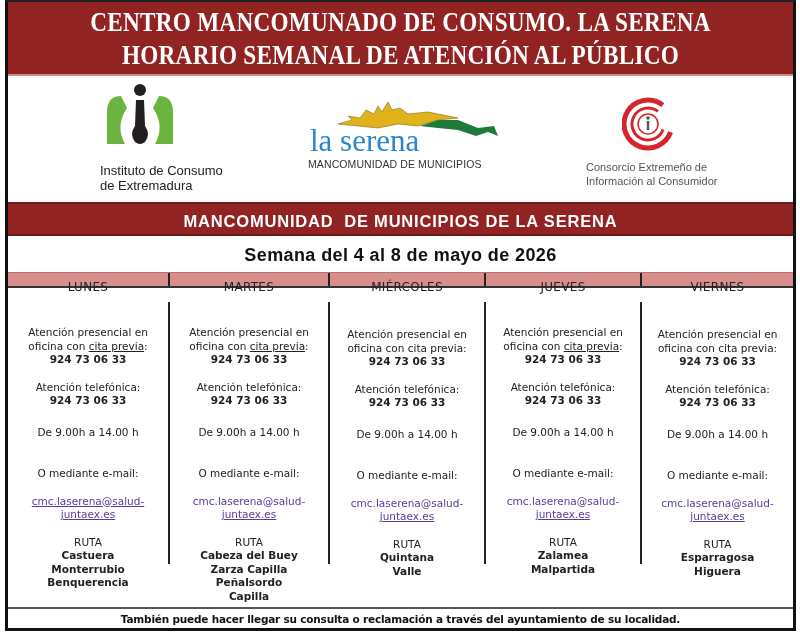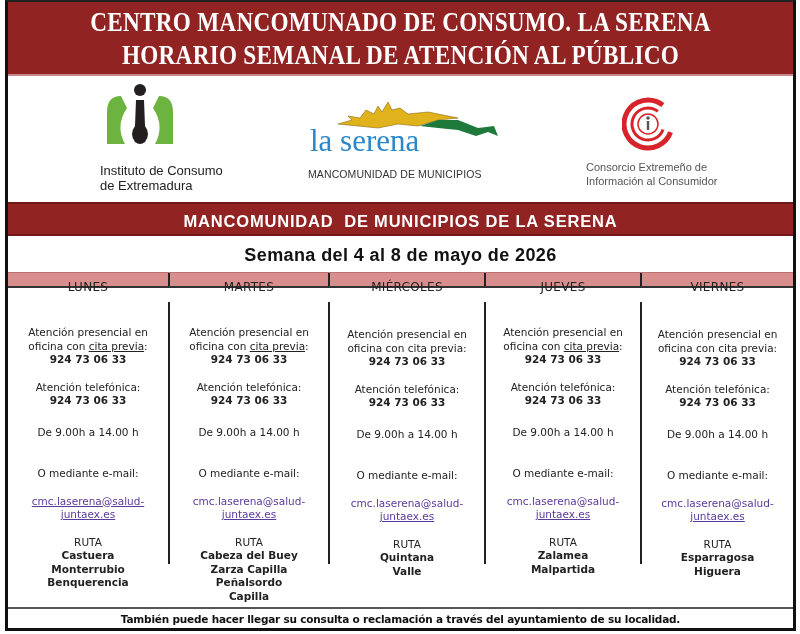--- a/index.html
+++ b/index.html
@@ -19,21 +19,21 @@
   .top-banner .l1 { font-size: 27px; letter-spacing: 0.3px; line-height: 33px; padding-top: 4px; transform: scaleX(0.86); transform-origin: center; white-space: nowrap; }
   .top-banner .l2 { font-size: 27px; letter-spacing: 0.3px; line-height: 33px; transform: scaleX(0.86); transform-origin: center; white-space: nowrap; }
 
   .logos { position: absolute; left: 0; top: 76px; width: 100%; height: 124px; }
   .logo { position: absolute; }
   .logo-ice { left: 92px; top: 4px; width: 170px; }
   .logo-ice .mark { position: relative; width: 70px; height: 66px; margin-left: 5px; }
   .logo-ice .txt { font-size: 13px; line-height: 15px; color: #222; margin-top: 15px; }
   .logo-serena { left: 300px; top: 30px; width: 200px; }
   .logo-serena .word { font-family: "Liberation Serif", serif; font-size: 31px; color: #2a87c9; line-height: 30px; margin-left: 2px; position: relative; z-index: 2;}
-  .logo-serena .sub { font-size: 10.5px; color: #333; margin-top: 12px; letter-spacing: 0.1px; }
+  .logo-serena .sub { font-size: 10.5px; color: #333; margin-top: 2px; letter-spacing: 0.1px; }
   .logo-cec { left: 578px; top: 18px; width: 170px; }
   .logo-cec .txt { font-size: 11px; line-height: 14px; color: #555; margin-top: 8px; }
 
   .band {
     position: absolute; left: 0; top: 200px; width: 100%; height: 34px;
     background: #922323; color: #fff; text-align: center; font-weight: bold;
     font-size: 16.5px; line-height: 34px; letter-spacing: 0.8px;
     border-top: 2px solid #6e1818; border-bottom: 2px solid #6e1818;
   }
   .week {

